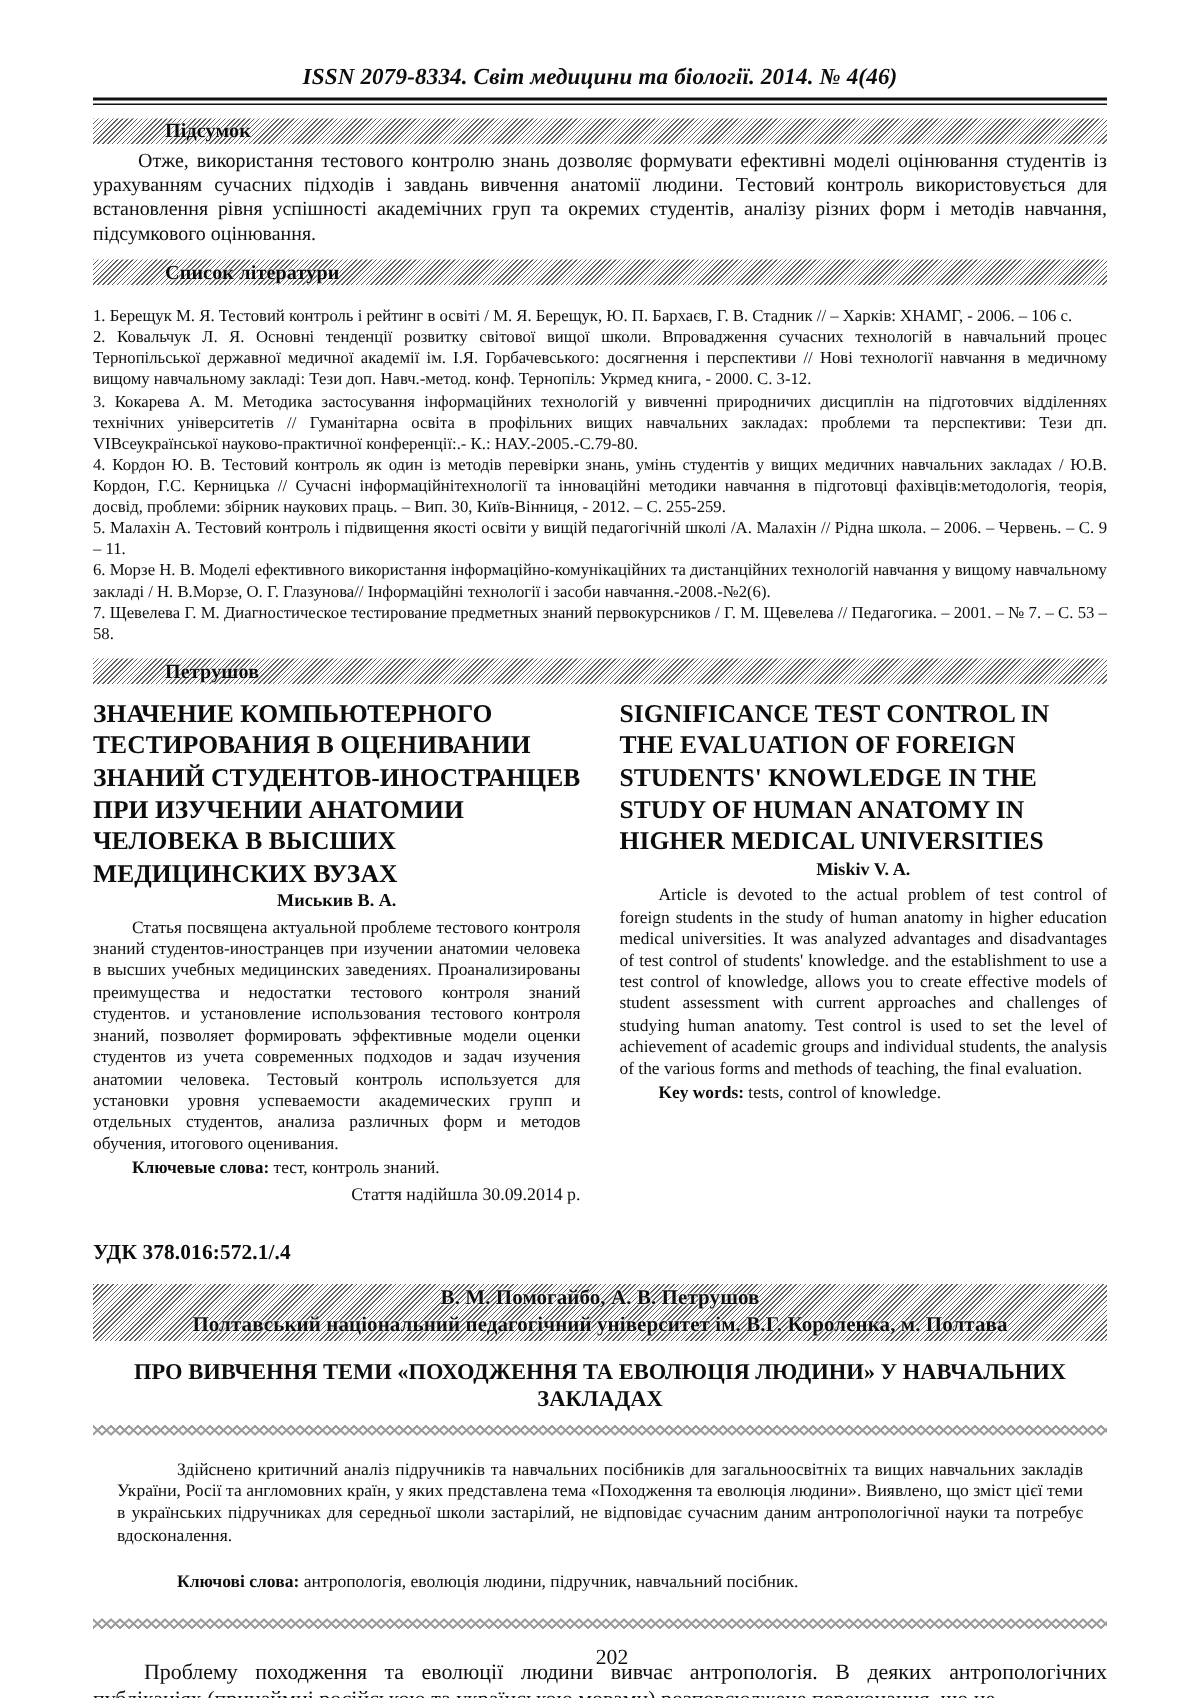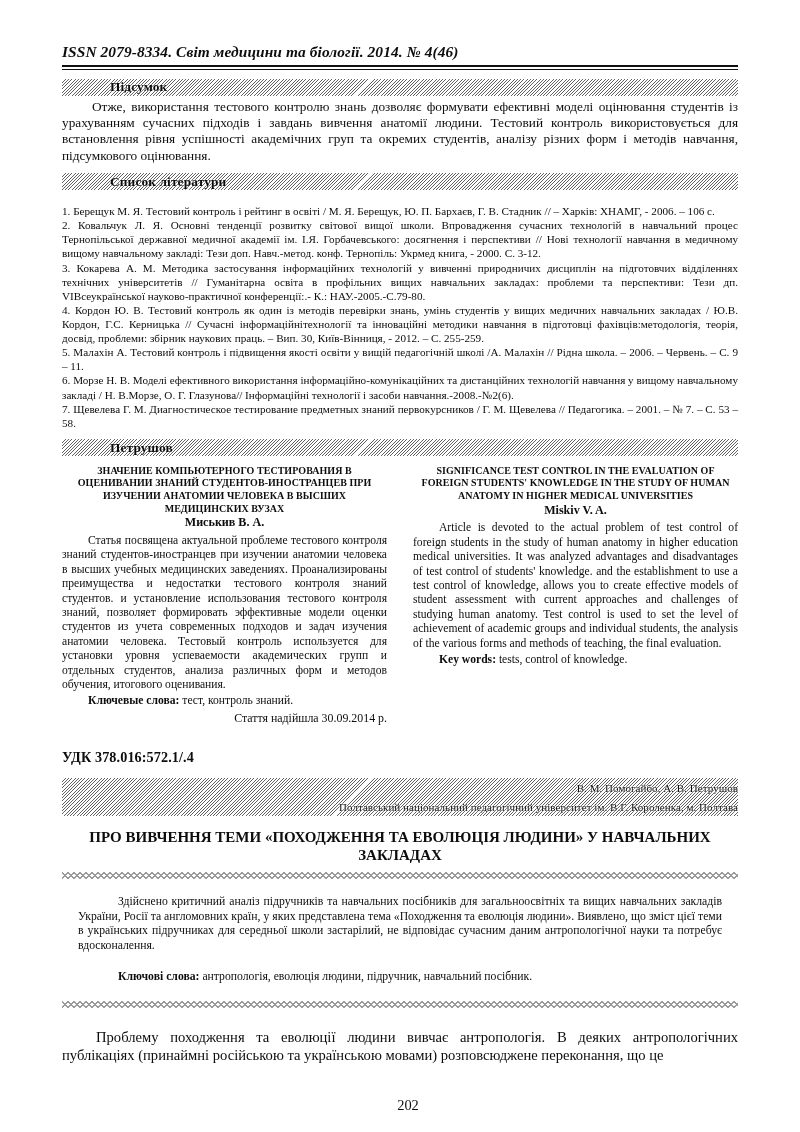--- a/index.html
+++ b/index.html
@@ -26,20 +26,21 @@
 
   
   .running-head {
     font-family: "Liberation Serif", "DejaVu Serif", serif;
     font-style: italic;
     font-weight: bold;
     font-size: 15.4px;
     letter-spacing: 0.1px;
     line-height: 1.1;
     padding-bottom: 3px;
+    text-align: center;
   }
   .head-rule-thick {
     border-top: 2.1px solid #111;
     margin-top: 1px;
   }
   .head-rule-thin {
     border-top: 0.9px solid #111;
     margin-top: 1.6px;
   }
 
@@ -81,23 +82,23 @@
   
   .band-tall {
     height: 38px;
     margin-top: 12px;
     margin-bottom: 0;
     display: block;
     padding-top: 1px;
     box-sizing: border-box;
   }
   .band-center-line {
-    text-align: right;
-    font-size: 11px;
-    font-weight: normal;
+    text-align: center;
+    font-size: 14px;
+    font-weight: bold;
     line-height: 18.5px;
     letter-spacing: 0.05px;
     text-shadow: 0 0 1.6px #fff, 0 0 1.6px #fff, 0 0 1.6px #fff;
   }
 
   
   .refs {
     margin-top: 14px;
   }
   .refs .ref {
@@ -109,22 +110,21 @@
   }
 
   
   .abstracts {
     display: flex;
     gap: 26px;
     margin-top: 9px;
   }
   .abs-col { width: 336px; }
   .abs-title {
-    text-align: center;
-    font-size: 10px;
+    font-size: 17px;
     font-weight: bold;
     line-height: 1.255;
     letter-spacing: 0.05px;
     font-family: Liberation Serif, serif;
   }
   .abs-author {
     text-align: center;
     font-size: 12.1px;
     font-weight: bold;
     line-height: 1.3;

